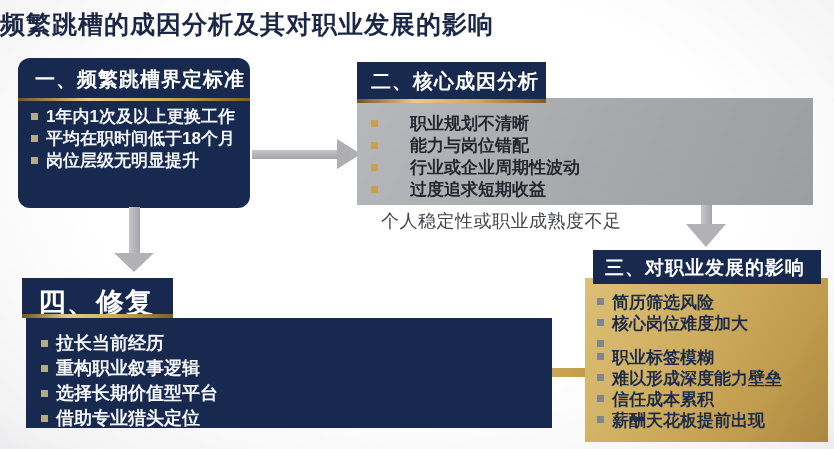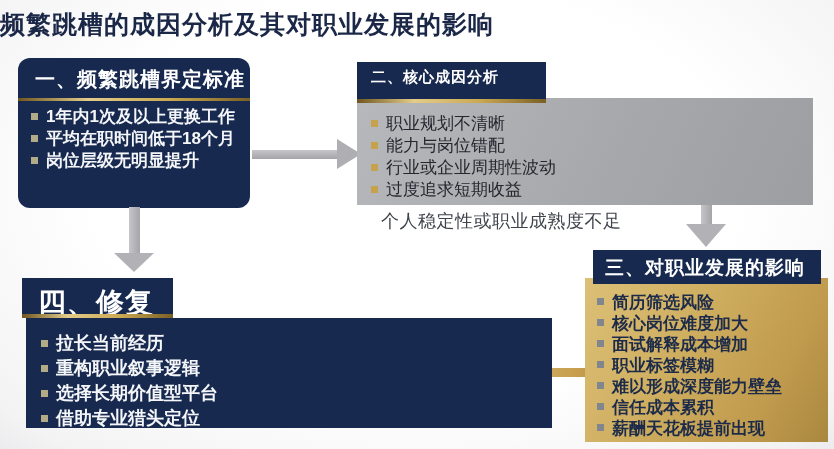--- a/index.html
+++ b/index.html
@@ -41,23 +41,23 @@
   .a3-head{left:686px;top:224px;border-top:23px solid #b2b2b6;border-left:20px solid transparent;border-right:20px solid transparent;}
   .a4-shaft{left:484px;top:368px;width:101px;height:9px;background:linear-gradient(90deg,#dcc077,#c49b4a);}
   .a4-head{left:461px;top:357px;border-right:25px solid #cda552;border-top:15px solid transparent;border-bottom:15px solid transparent;}
 
   
   .causes-body{
     position:absolute;left:357px;top:98px;width:456px;height:107px;
     background:linear-gradient(115deg,#b7b8bc 0%,#a7a8ac 55%,#9d9ea2 100%);
   }
   .causes-body ul{padding:15px 6px 0 14px;}
-  .causes-body li{font-size:17px;font-weight:normal;color:#23272e;line-height:22px;}
+  .causes-body li{font-size:17px;font-weight:bold;color:#23272e;line-height:22px;gap:24px;}
   .causes-header{position:absolute;left:357px;top:62px;width:189px;height:37px;}
-  .causes-header .hd{padding:6px 4px 0 14px;font-size:15px;font-weight:bold;color:#fff;letter-spacing:1px;font-family:Liberation Mono, monospace;}
+  .causes-header .hd{padding:6px 4px 0 14px;font-size:20px;font-weight:bold;color:#fff;letter-spacing:1px;font-family:Liberation Mono, monospace;}
   .causes-rule{position:absolute;left:357px;top:99px;width:189px;height:4px;}
   .causes-caption{position:absolute;left:381px;top:209px;font-size:18px;font-weight:500;color:#3f434b;letter-spacing:0.5px;}
 
   
   .impact-body{
     position:absolute;left:585px;top:278px;width:243px;height:164px;
     background:linear-gradient(120deg,#dcc077 0%,#cfae60 40%,#c09a4d 75%,#a9883f 100%);
   }
   .impact-body ul{padding:14px 4px 0 12px;}
   .impact-body li{font-size:17px;font-weight:bold;color:#1d2b4a;line-height:21px;}
@@ -146,21 +146,20 @@
       <li>
           <span class="blt blt-dark"></span>
           <span>简历筛选风险</span>
         </li>
       <li>
           <span class="blt blt-dark"></span>
           <span>核心岗位难度加大</span>
         </li>
       <li>
           <span class="blt blt-dark"></span>
-          <span>面试解释成本增加</span>
         </li>
       <li>
           <span class="blt blt-dark"></span>
           <span>职业标签模糊</span>
         </li>
       <li>
           <span class="blt blt-dark"></span>
           <span>难以形成深度能力壁垒</span>
         </li>
       <li>

